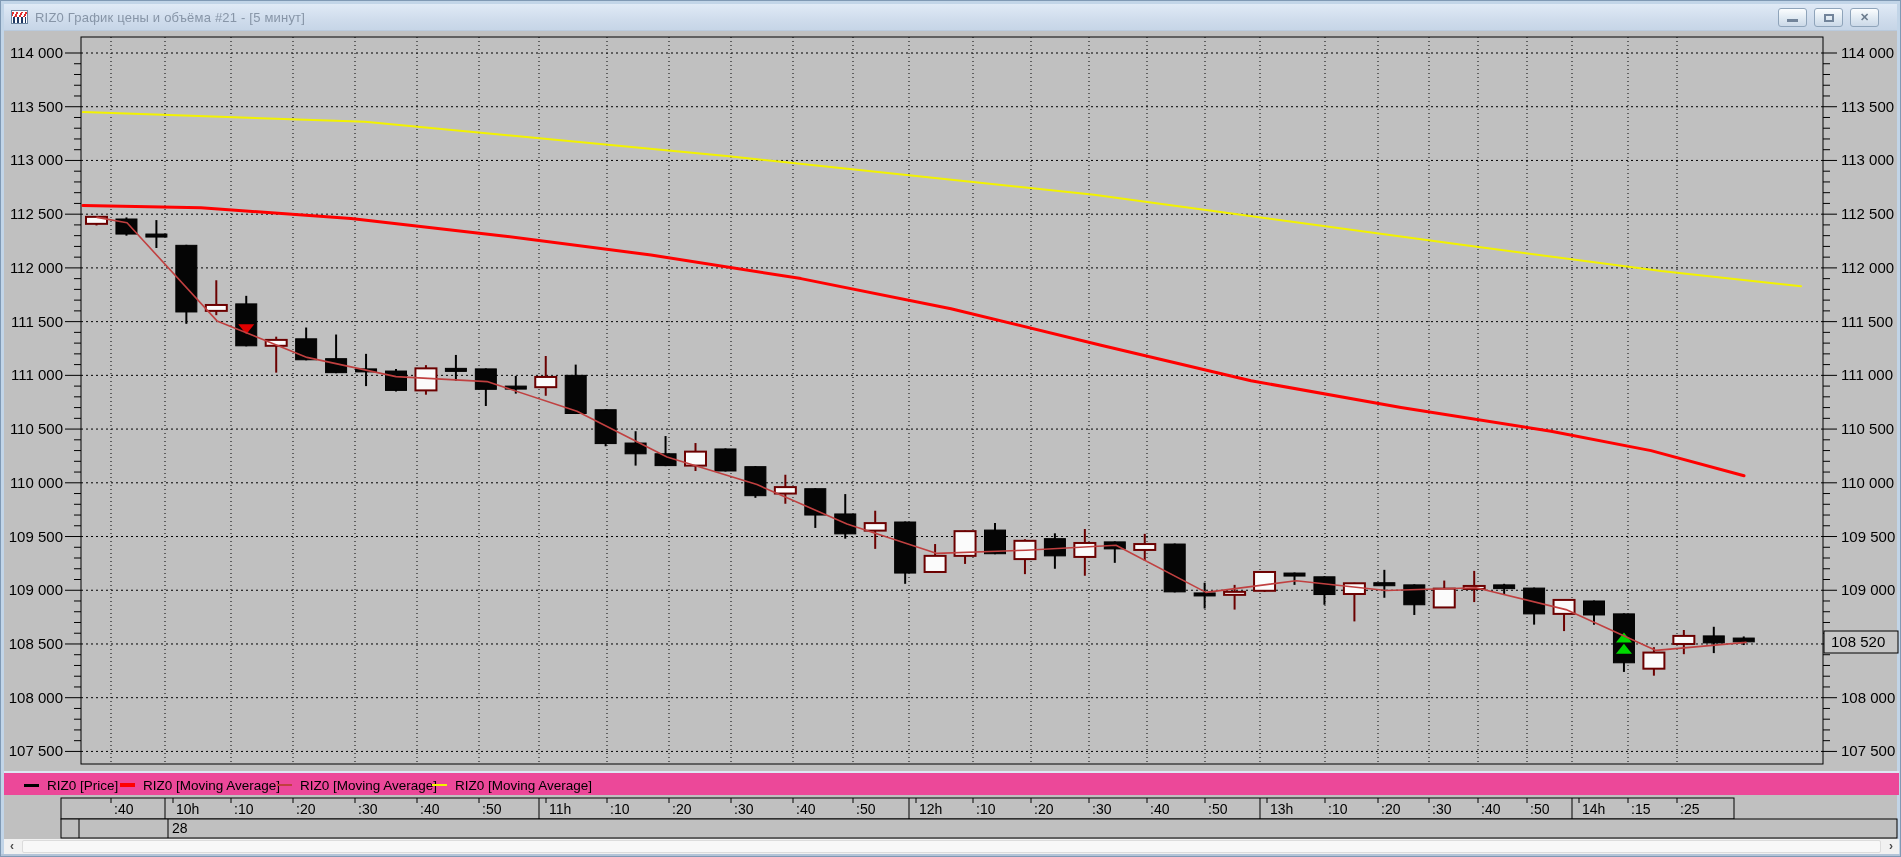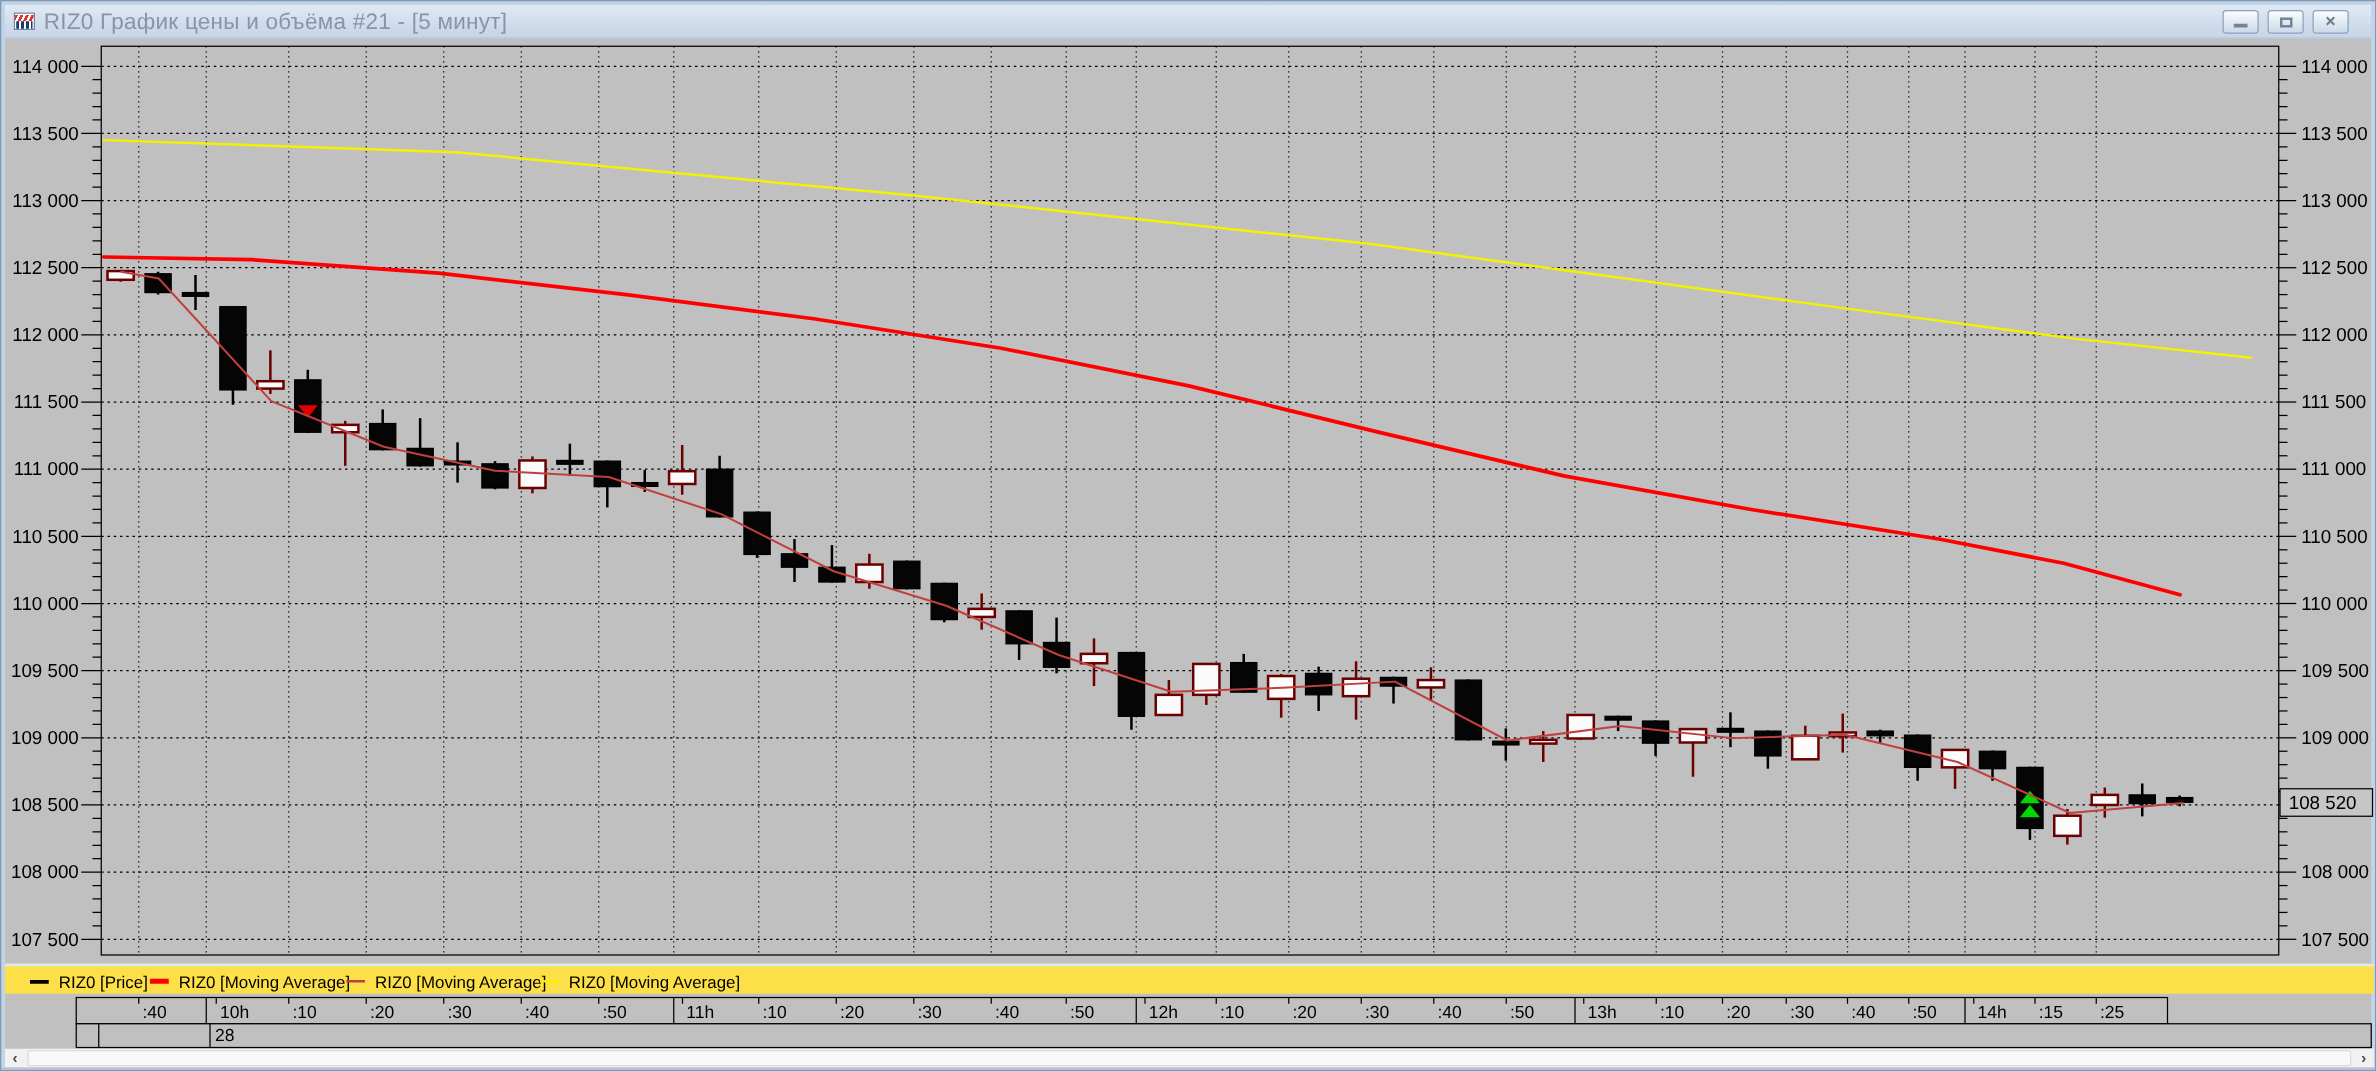--- a/index.html
+++ b/index.html
@@ -16,34 +16,34 @@
     position:absolute;left:3px;top:3px;right:3px;height:27px;
     background:linear-gradient(#e0eaf6,#cfdcec 60%,#c6d5e7);
     display:flex;align-items:center;
     border-bottom:1px solid #b9cadd;
   }
   .win-icon{width:17px;height:14px;margin-left:7px;position:relative;background:#fdfdfd;border:1px solid #6f87a0;}
   .win-icon .zig{position:absolute;left:0;top:1px;width:15px;height:5px;
     background:repeating-linear-gradient(115deg,#e03030 0 2px,transparent 2px 4px);}
   .win-icon .bars{position:absolute;left:1px;bottom:0;width:13px;height:6px;
     background:repeating-linear-gradient(90deg,#1f3864 0 2px,#fdfdfd 2px 4px);}
-  .title-text{margin-left:7px;font-size:18px;color:#8795a7;letter-spacing:.2px;}
+  .title-text{margin-left:7px;font-size:13px;color:#8795a7;letter-spacing:.2px;}
   .win-buttons{position:absolute;right:18px;top:4px;display:flex;gap:7px;}
   .win-btn{
     width:29px;height:19px;border:1px solid #8fa4ba;border-radius:3px;
     background:linear-gradient(#fbfdfe,#dfe9f2 55%,#ccd9e8);
     display:flex;align-items:center;justify-content:center;
     color:#6c7c8e;font-size:11px;font-weight:bold;cursor:default;
   }
   .glyph-min{width:11px;height:3px;background:#72849a;margin-top:6px;}
   .glyph-restore{width:10px;height:8px;border:2px solid #72849a;background:transparent;}
   svg text{font-family:"Liberation Sans",sans-serif;}
   .legend-row{
     position:absolute;left:3px;top:770px;width:1895px;height:24px;
-    background:#fde047;border-top:2px solid #dde8f4;
+    background:#ec4899;border-top:2px solid #dde8f4;
   }
   .legend-item{position:absolute;top:3px;display:flex;align-items:center;height:18px;}
   .legend-swatch{display:inline-block;width:15px;margin-right:8px;}
   .legend-label{font-size:13.5px;color:#000;}
   .scrollbar{
     position:absolute;left:3px;top:838px;width:1895px;height:15px;
     background:#f1f1f1;display:flex;align-items:center;
   }
   .sb-arrow{width:16px;text-align:center;font-size:12px;color:#4a4a4a;font-weight:bold;line-height:15px;}
   .sb-thumb{flex:1;height:13px;margin:0 2px;background:#f8f8f8;border:1px solid #dcdcdc;border-radius:2px;}

